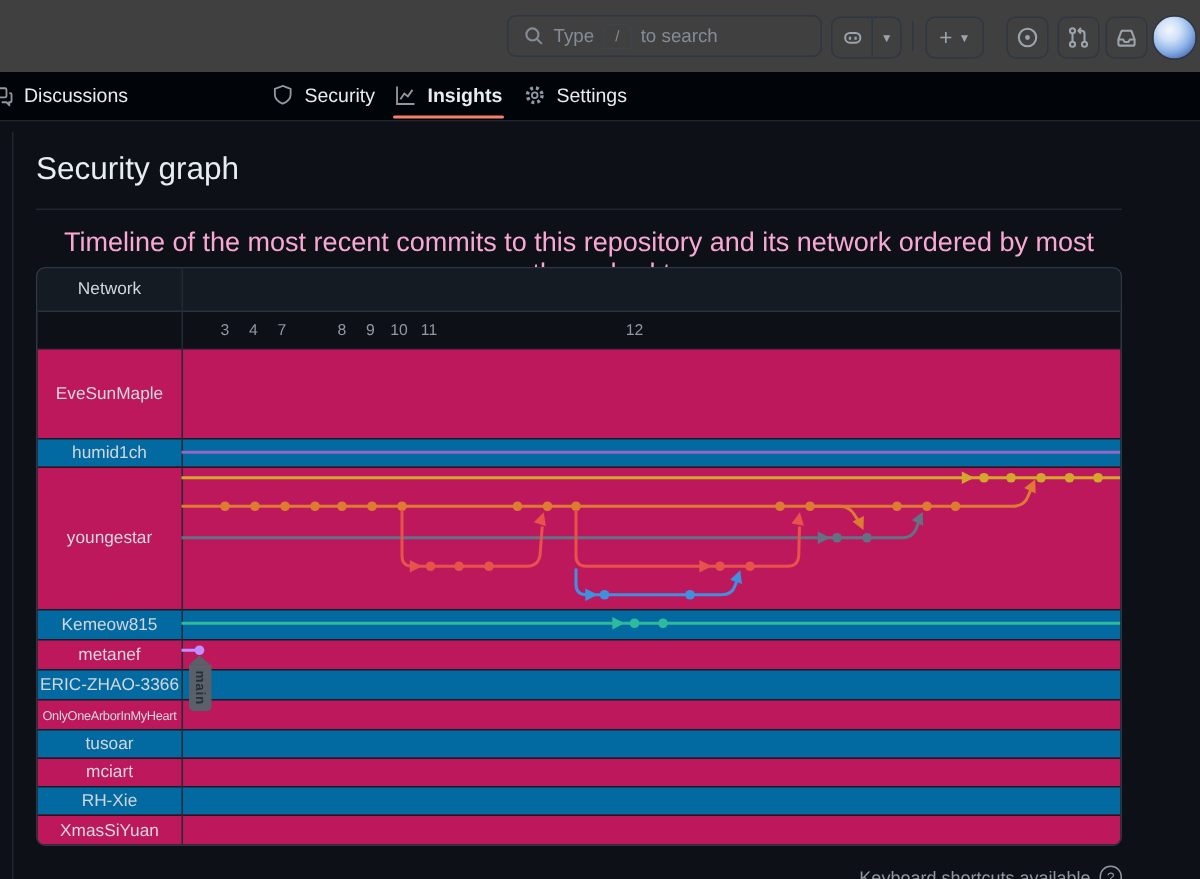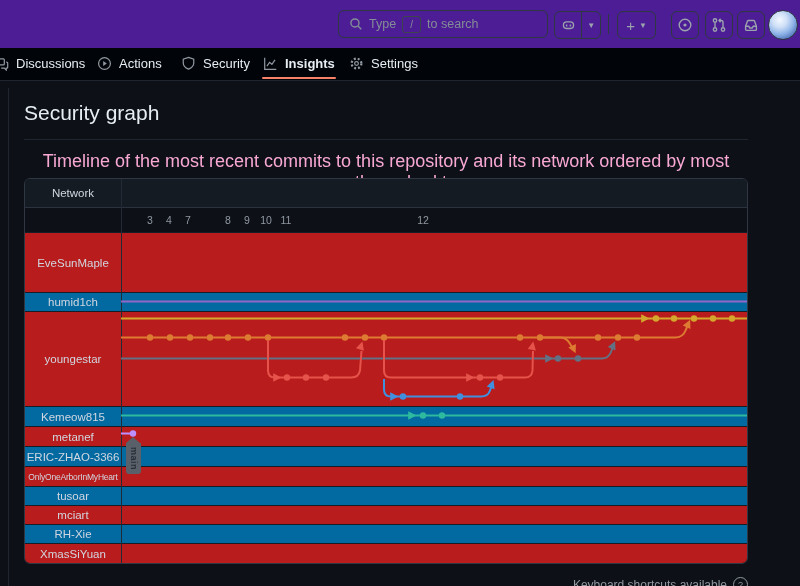--- a/index.html
+++ b/index.html
@@ -2,21 +2,21 @@
 <html><head>
 <meta charset="utf-8">
 <style>
   html,body{margin:0;padding:0;}
   body{
     width:800px;height:586px;position:relative;overflow:hidden;
     background:#0d1117;color:#e6edf3;
     font-family:"Liberation Sans","DejaVu Sans",sans-serif;
   }
   
-  #topbar{position:absolute;left:0;top:0;width:800px;height:48px;background:#4c1d95;}
+  #topbar{position:absolute;left:0;top:0;width:800px;height:48px;background:#404040;}
   #searchbox{
     position:absolute;left:338px;top:10px;width:210px;height:28px;box-sizing:border-box;
     border:1px solid #2f3742;border-radius:6px;display:flex;align-items:center;gap:6px;
     padding:0 10px;color:#848d97;font-size:12.5px;cursor:pointer;
   }
   .keycap{display:inline-flex;align-items:center;justify-content:center;min-width:13px;height:15px;
     border:1px solid #3d444d;border-radius:3px;font-size:10px;color:#848d97;padding:0 2px;}
   .hbtn{position:absolute;top:11px;height:28px;box-sizing:border-box;border:1px solid #2f3742;
     border-radius:6px;display:flex;align-items:center;justify-content:center;color:#9ba3ad;cursor:pointer;}
   .hbtn svg{display:block;}
@@ -44,21 +44,21 @@
   #title-rule{position:absolute;left:24px;top:139px;width:724px;height:1px;background:#1f2630;}
   #page-desc{position:absolute;left:24px;top:151px;width:724px;font-size:18px;color:#f9a8d4;text-align:center;}
   
   #panel{position:absolute;left:24px;top:178px;width:724px;height:386px;box-sizing:border-box;
     border:1px solid #2f3742;border-radius:6px;background:#0d1117;overflow:hidden;}
   #panel-head{height:29px;background:#151b23;border-bottom:1px solid #2a3240;box-sizing:border-box;position:relative;}
   #owners-label{position:absolute;left:0;top:0;width:96px;height:28px;display:flex;align-items:center;justify-content:center;
     font-size:11.5px;color:#d1d7e0;}
   #dates{position:relative;height:24px;}
   .tick{position:absolute;top:6px;transform:translateX(-50%);font-size:10.5px;color:#9198a1;}
-  .row{position:relative;box-sizing:border-box;border-top:1px solid #161d27;background:#b91c1c;}
+  .row{position:relative;box-sizing:border-box;border-top:1px solid #161d27;background:#be185d;}
   .row.alt{background:#0369a1;}
   .row .name{position:absolute;left:0;top:0;bottom:0;width:96px;display:flex;align-items:center;justify-content:center;
     font-size:11.5px;color:#d1d7e0;white-space:nowrap;}
   .row .name.small{font-size:8.5px;letter-spacing:-0.2px;}
   #vdivider{position:absolute;left:96px;top:0;bottom:0;width:1px;background:#222a35;}
   #netsvg{position:absolute;left:0;top:0;pointer-events:none;}
   #netsvg circle{pointer-events:auto;cursor:pointer;}
   
   #main-tag{position:absolute;left:101px;top:258px;width:15px;cursor:pointer;}
   #main-tag .point{width:0;height:0;border-left:7.5px solid transparent;border-right:7.5px solid transparent;border-bottom:6px solid #596069;}
@@ -132,27 +132,20 @@
   <div id="avatar"></div>
 </div>
 
 <div id="nav">
   <div class="tab" style="left:-6px">
     <svg width="15" height="15" viewBox="0 0 16 16" fill="none" stroke="currentColor" stroke-width="1.3">
       <path d="M1.5 3 h8.5 a1 1 0 0 1 1 1 v4.5 a1 1 0 0 1 -1 1 h-4.7 l-2.3 2.3 v-2.3 h-1.5 a1 1 0 0 1 -1 -1 v-4.5 a1 1 0 0 1 1 -1 z"></path>
       <path d="M13 6.5 h.6 a1 1 0 0 1 1 1 v4.5 a1 1 0 0 1 -1 1 h-.6 v2 l-2 -2 h-3.4"></path>
     </svg>
     <span>Discussions</span>
-  </div>
-  <div class="tab" style="left:97px">
-    <svg width="15" height="15" viewBox="0 0 16 16" fill="none" stroke="currentColor" stroke-width="1.3">
-      <circle cx="8" cy="8" r="6.3"></circle>
-        <path d="M6.6 5.4 L10.4 8 L6.6 10.6 Z" fill="currentColor" stroke="none"></path>
-    </svg>
-    <span>Actions</span>
   </div>
   <div class="tab" style="left:181px">
     <svg width="15" height="15" viewBox="0 0 16 16" fill="none" stroke="currentColor" stroke-width="1.3">
       <path d="M8 1.4 L13.6 3.4 V7.4 C13.6 10.9 10.6 12.9 8 14 C5.4 12.9 2.4 10.9 2.4 7.4 V3.4 Z"></path>
     </svg>
     <span>Security</span>
   </div>
   <div class="tab active" style="left:263px">
     <svg width="15" height="15" viewBox="0 0 16 16" fill="none" stroke="currentColor" stroke-width="1.3">
       <path d="M1.8 1.8 V14.2 H14.2"></path>

